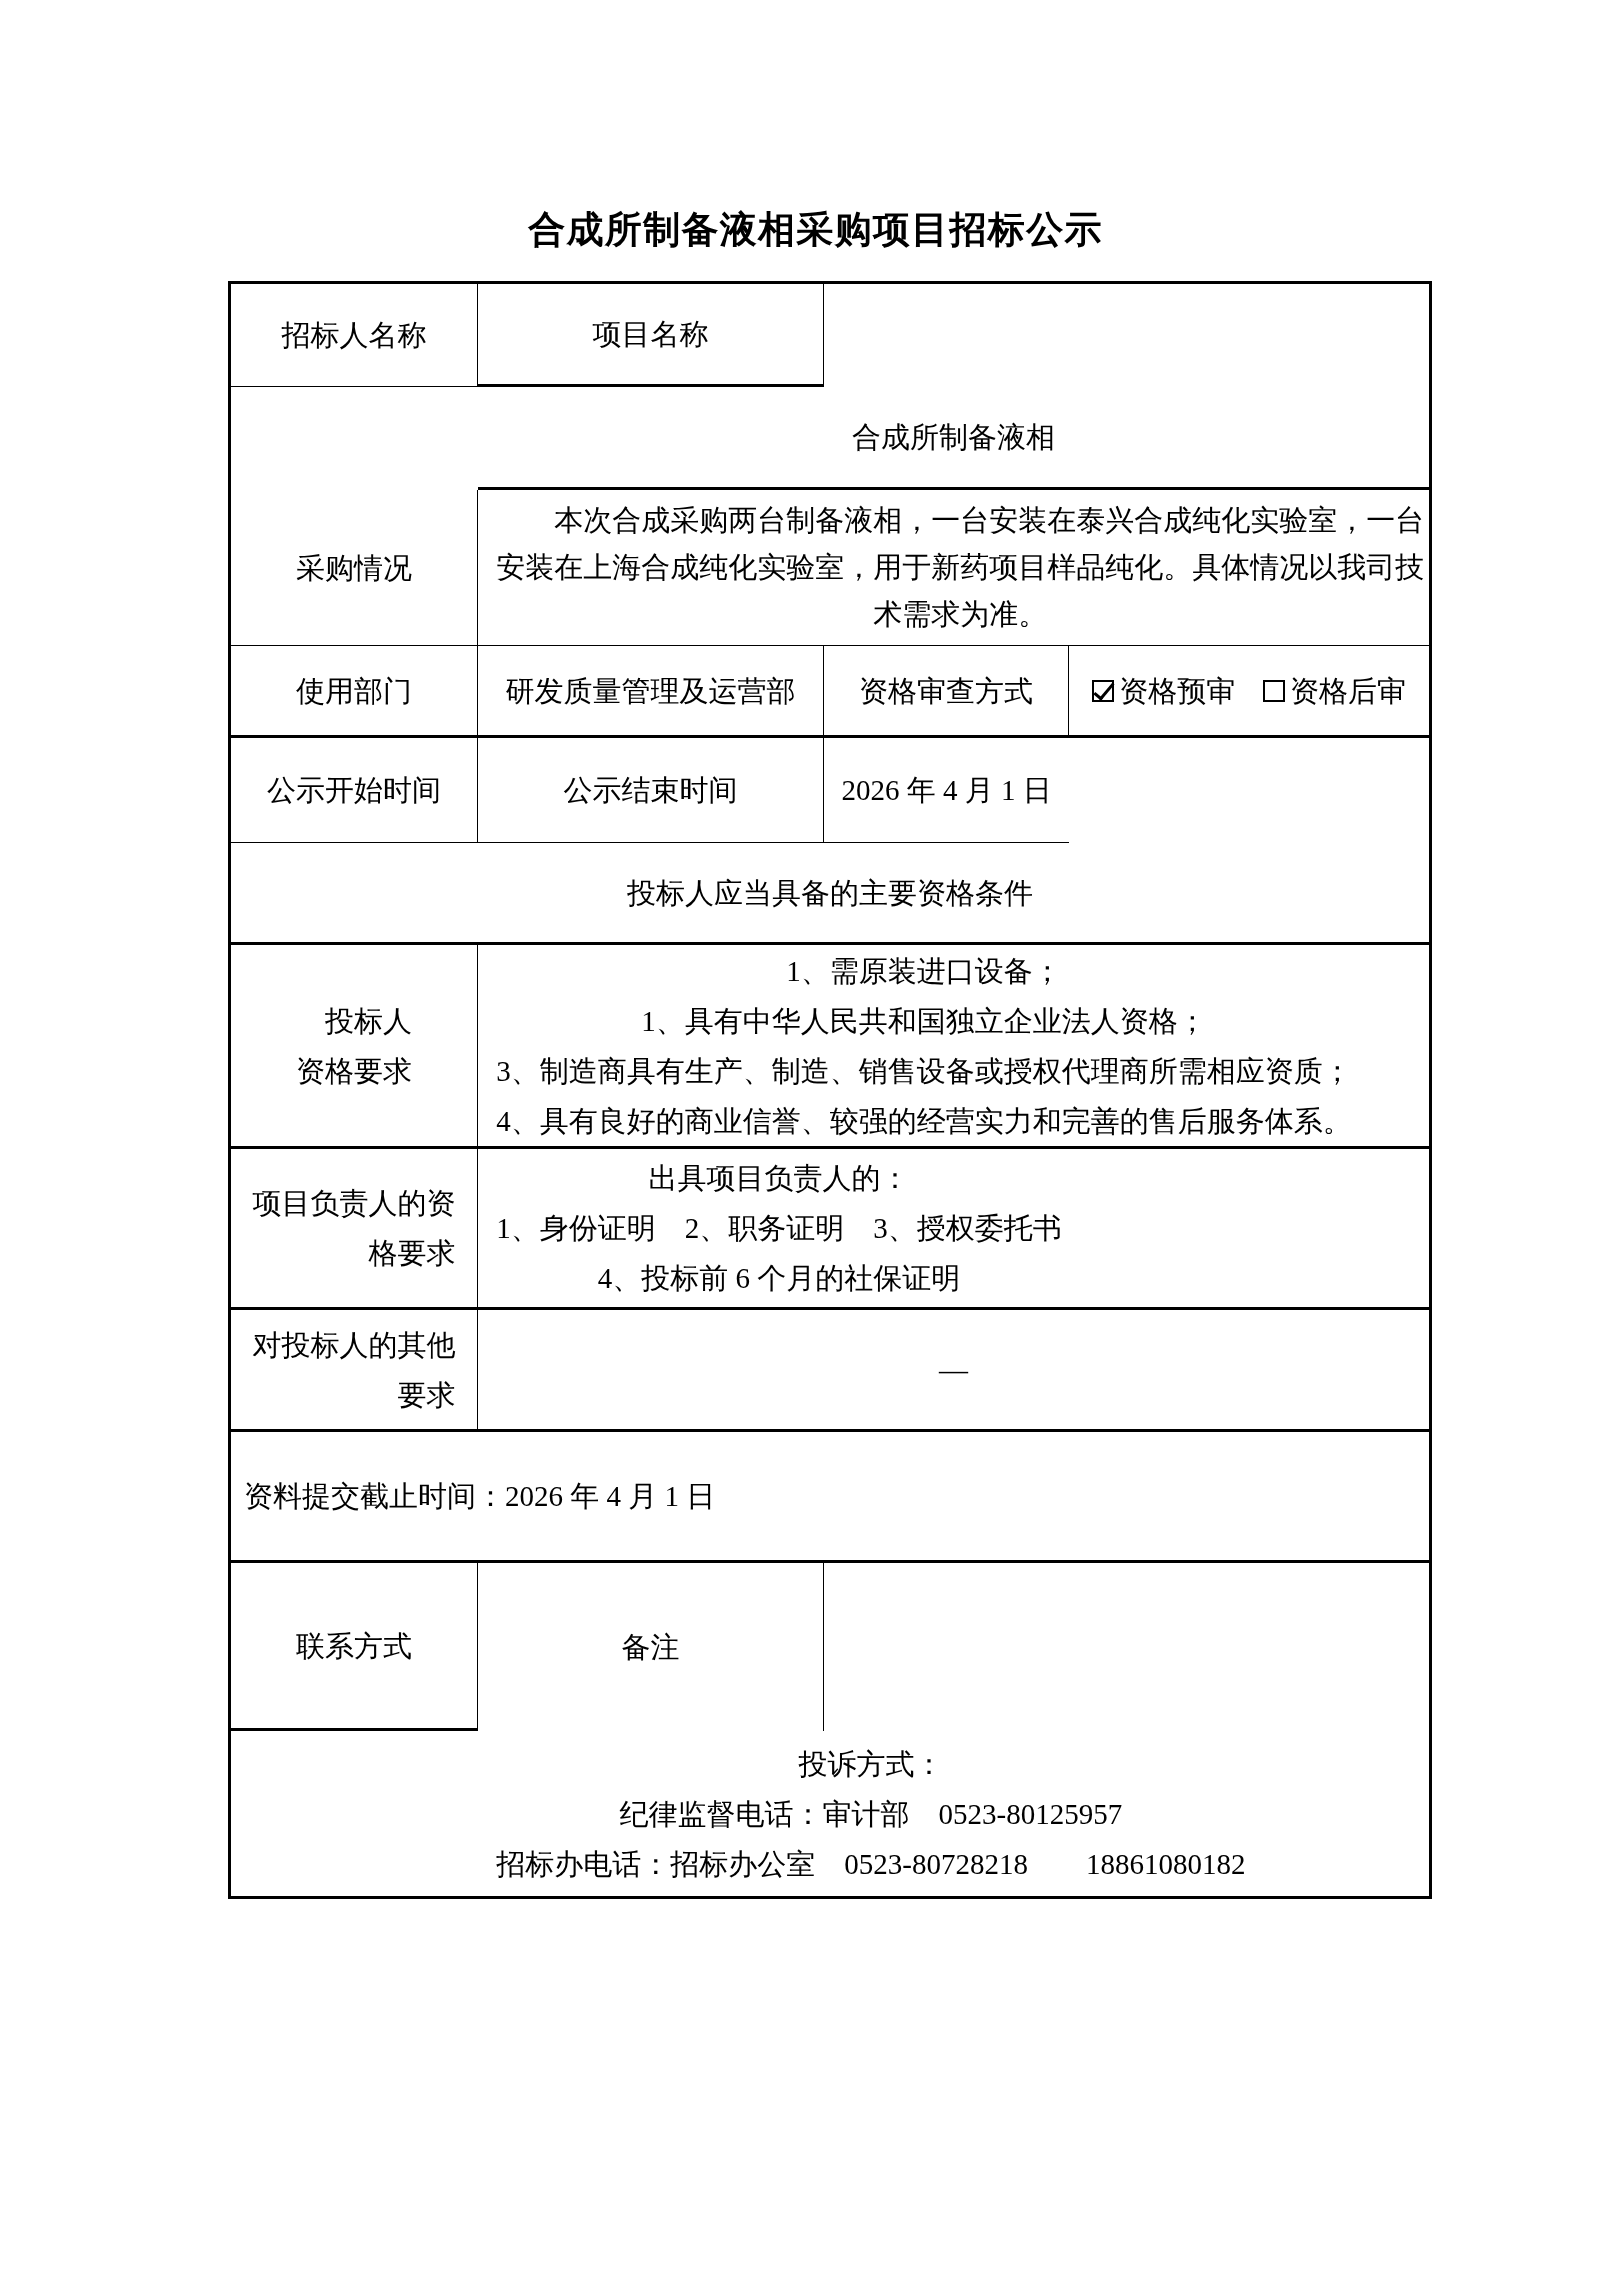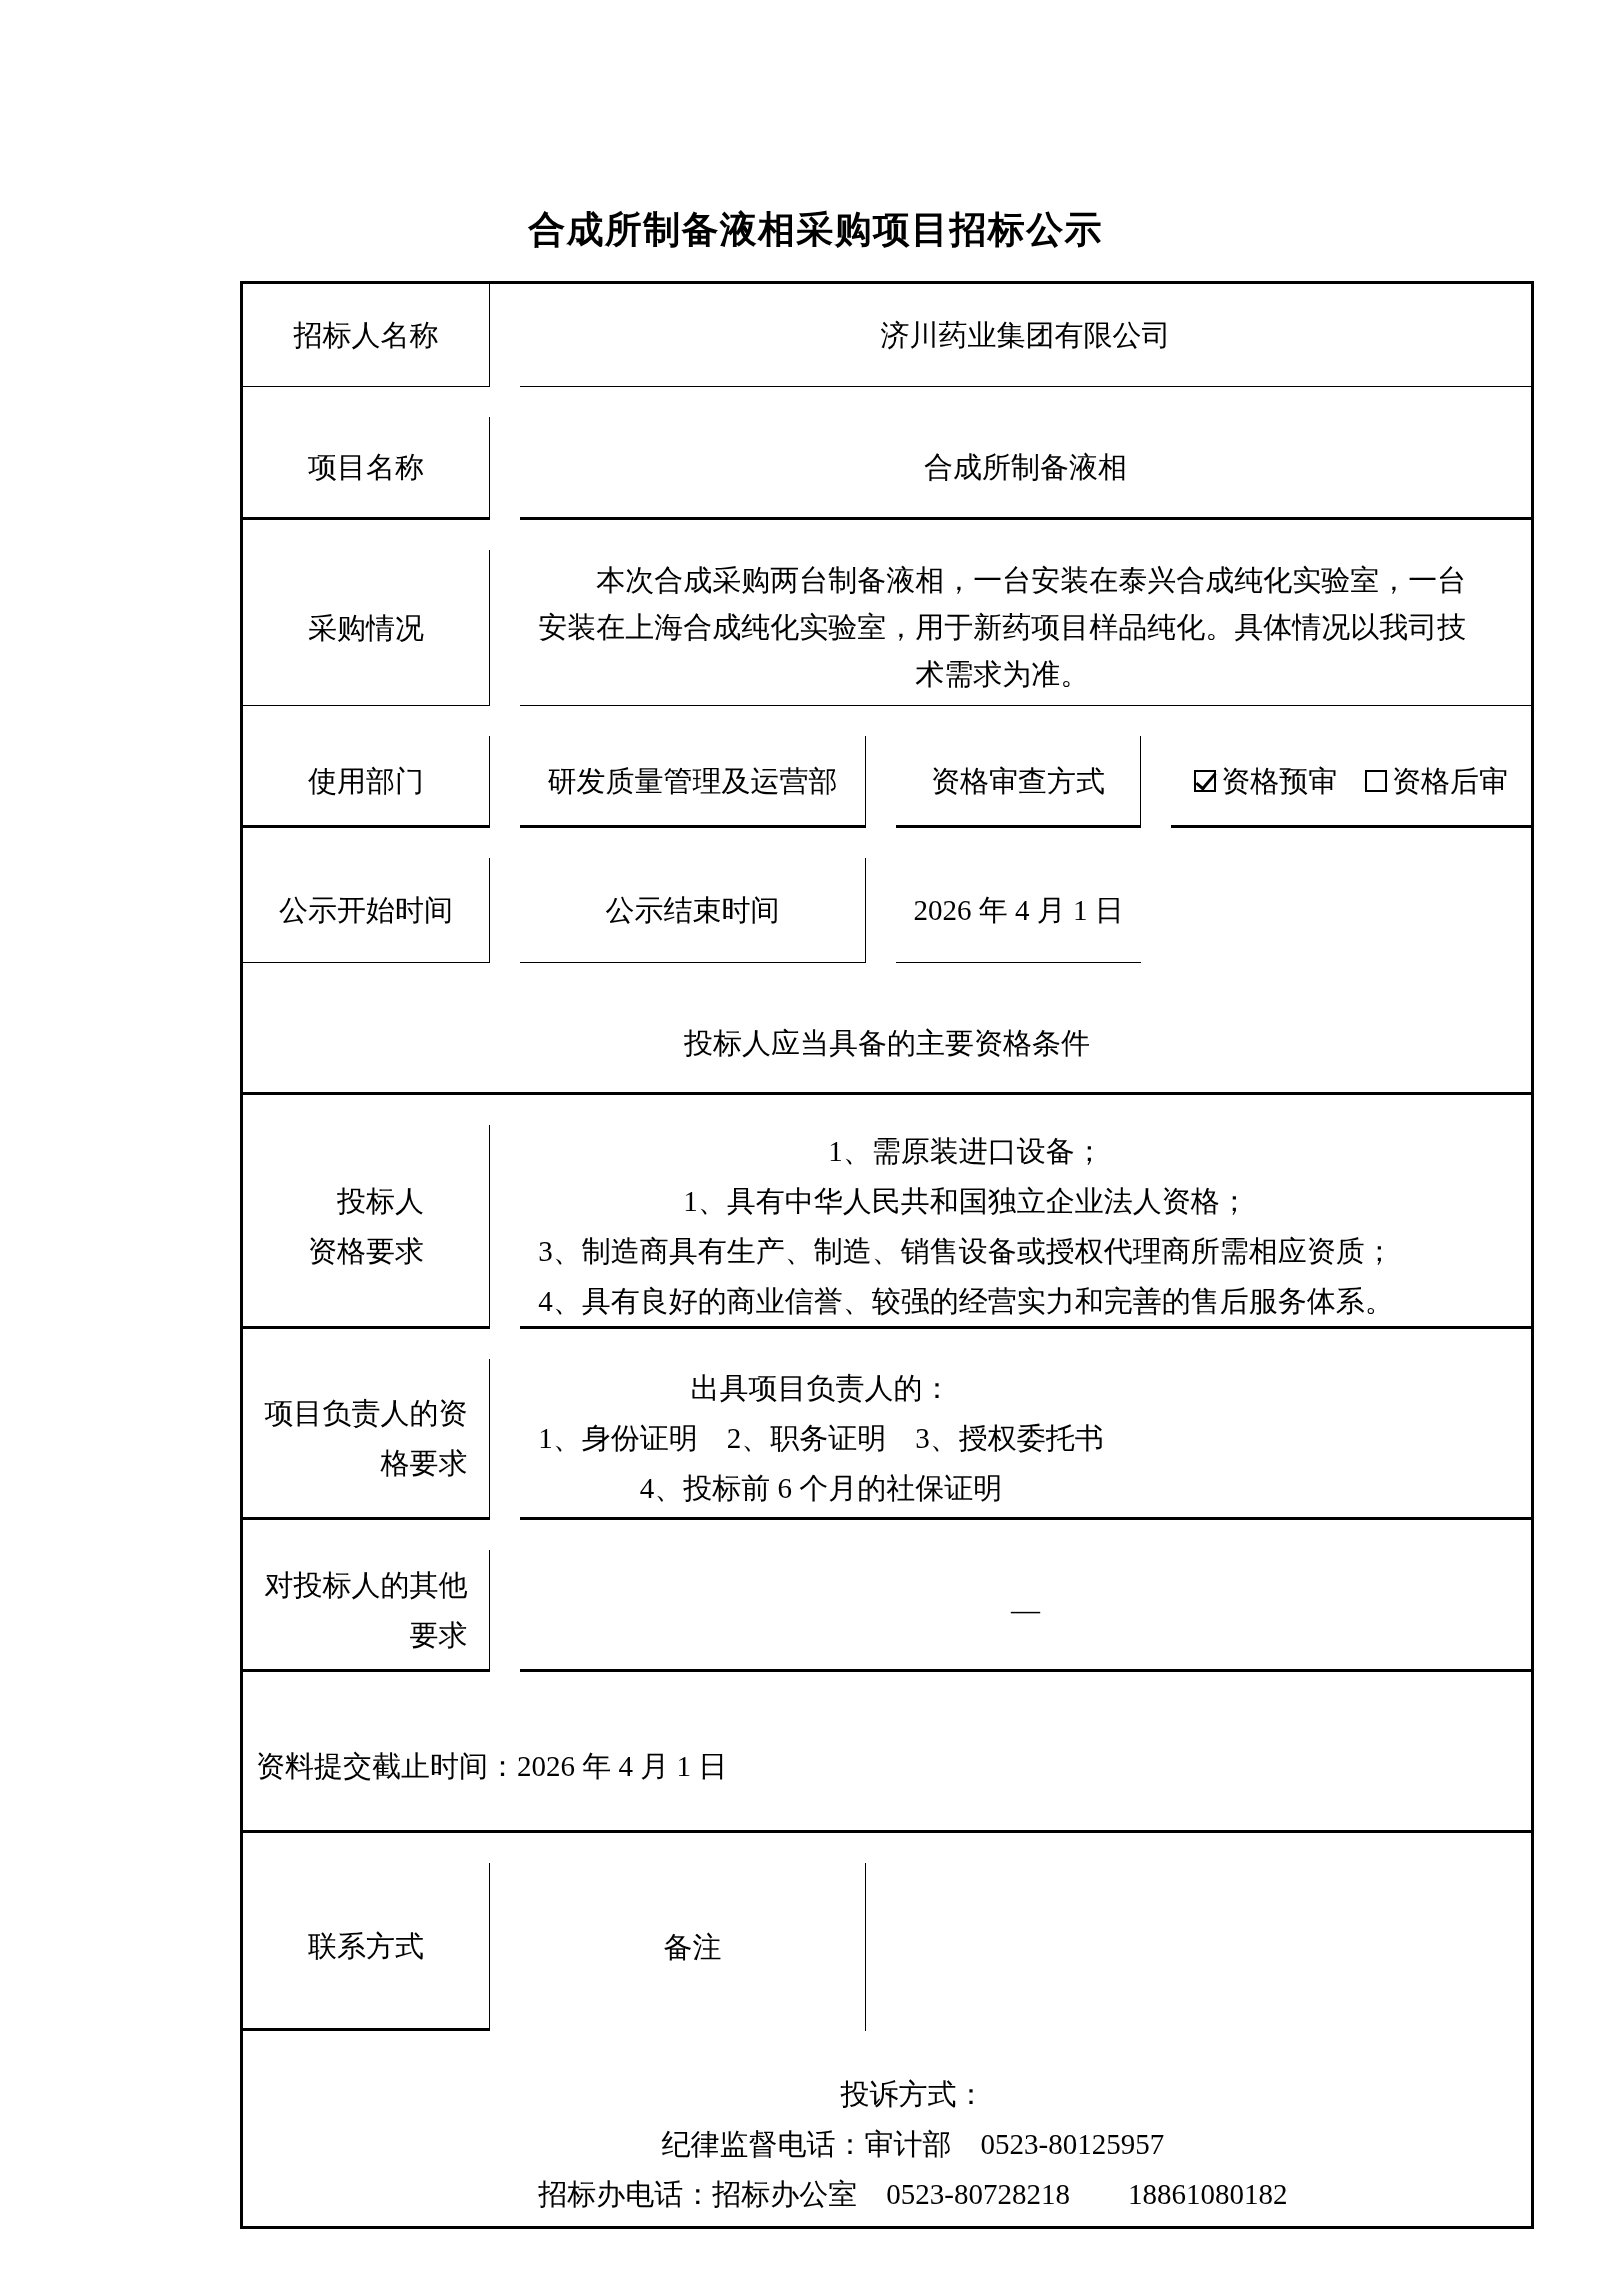--- a/index.html
+++ b/index.html
@@ -13,27 +13,26 @@
     font-family:"Liberation Serif","DejaVu Serif",serif;
     overflow:hidden;
   }
   .doc-title {
     position:absolute; top:208px; left:4px; width:100%;
     text-align:center;
     font-size:37px; font-weight:bold; letter-spacing:1.3px;
     line-height:1.2;
   }
   .tbl {
-    position:absolute; left:240px; top:281px;
+    position:absolute; left:228px; top:281px;
     display:grid;
     grid-template-columns:247px 346px 245px 360px;
     grid-template-rows:103px 103px 156px 92px 105px 102px 204px 161px 122px 131px 168px 165px;
     border:3.3px solid #000;
     font-size:29px;
-    gap:30px;
   }
   .cell {
     display:flex; align-items:center; justify-content:center;
     text-align:center;
     line-height:50px;
     padding:3.9px 9.2px;
   }
   .pre { white-space:pre-line; }
   .br2 { border-right:1.3px solid #000; }
   .bb2 { border-bottom:1.3px solid #000; }
@@ -68,21 +67,20 @@
 </head>
 <body>
 
 <div class="page">
 
   <div class="doc-title">合成所制备液相采购项目招标公示</div>
 
   <div class="tbl">
 
     <div class="cell br2 bb2">招标人名称</div>
-    <div class="cell span3 bb2">济川药业集团有限公司</div>
 
     <div class="cell br2 bb5">项目名称</div>
     <div class="cell span3 bb5">合成所制备液相</div>
 
     <div class="cell br2 bb2">采购情况</div>
     <div class="cell span3 bb2 left">
       <div class="lines para">
         <div class="indent2">本次合成采购两台制备液相，一台安装在泰兴合成纯化实验室，一台</div>
         <div>安装在上海合成纯化实验室，用于新药项目样品纯化。具体情况以我司技</div>
         <div>术需求为准。</div>

